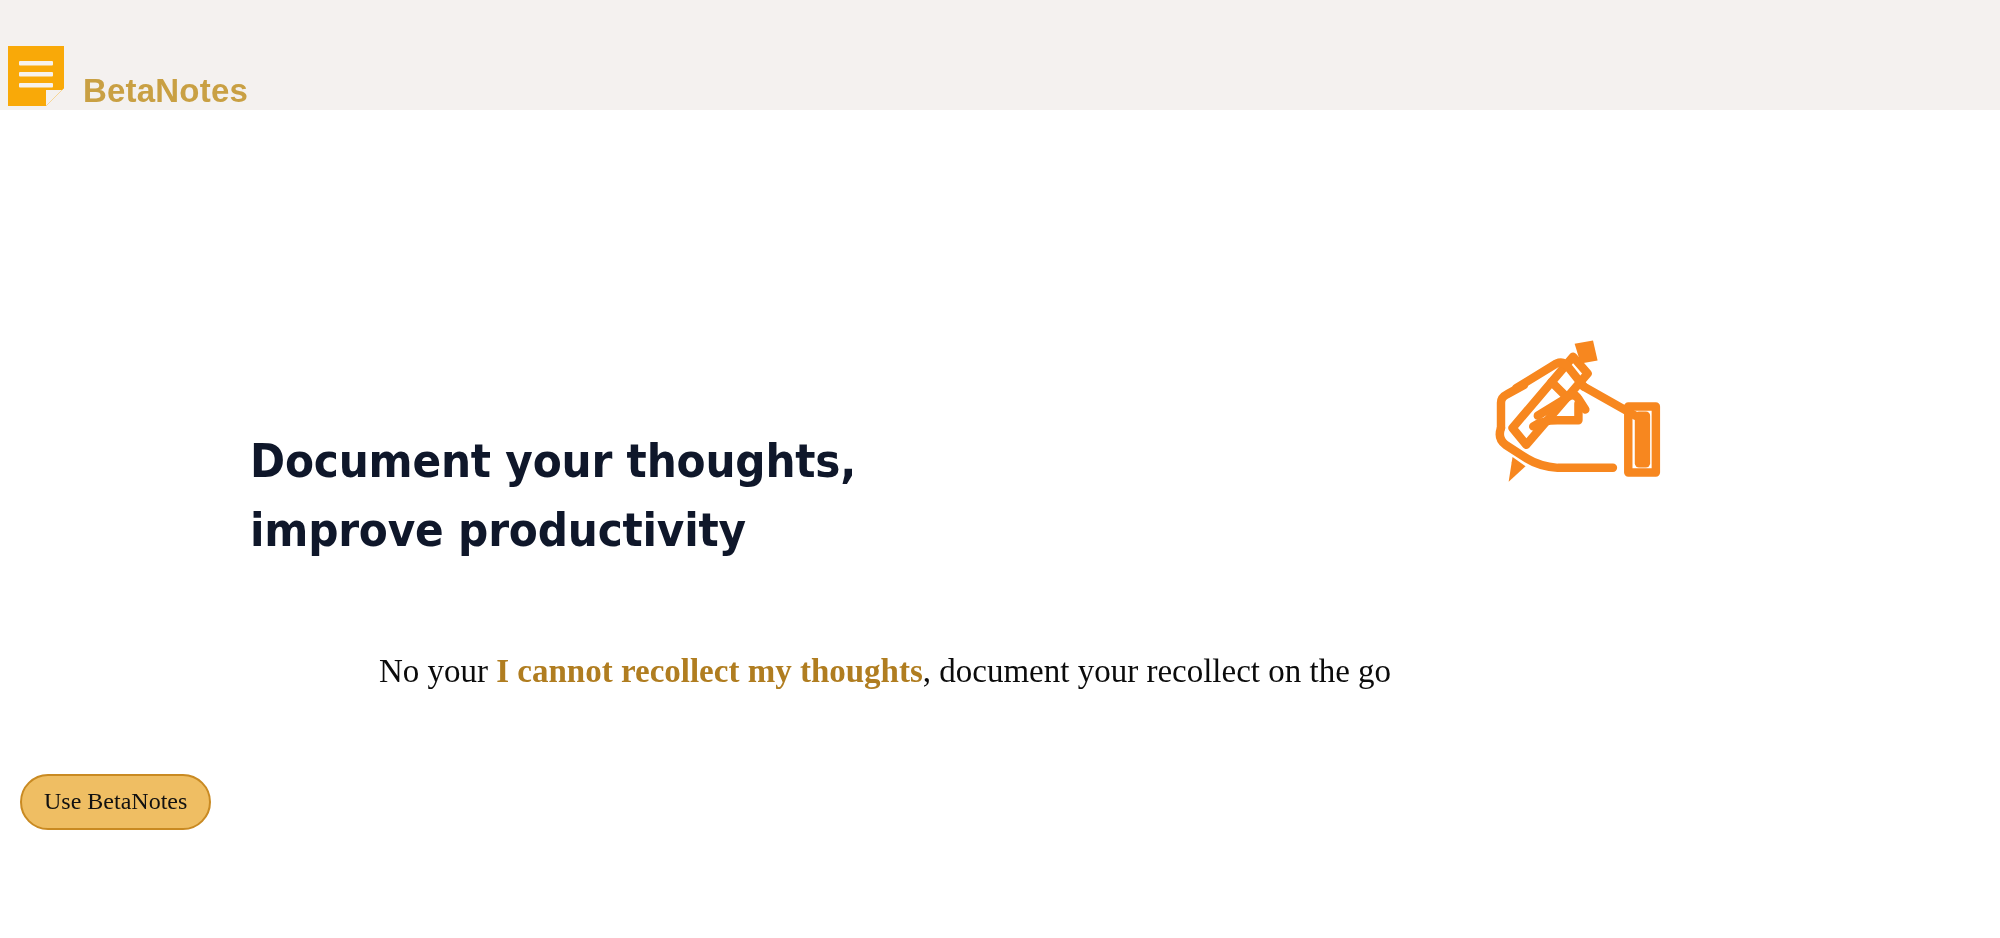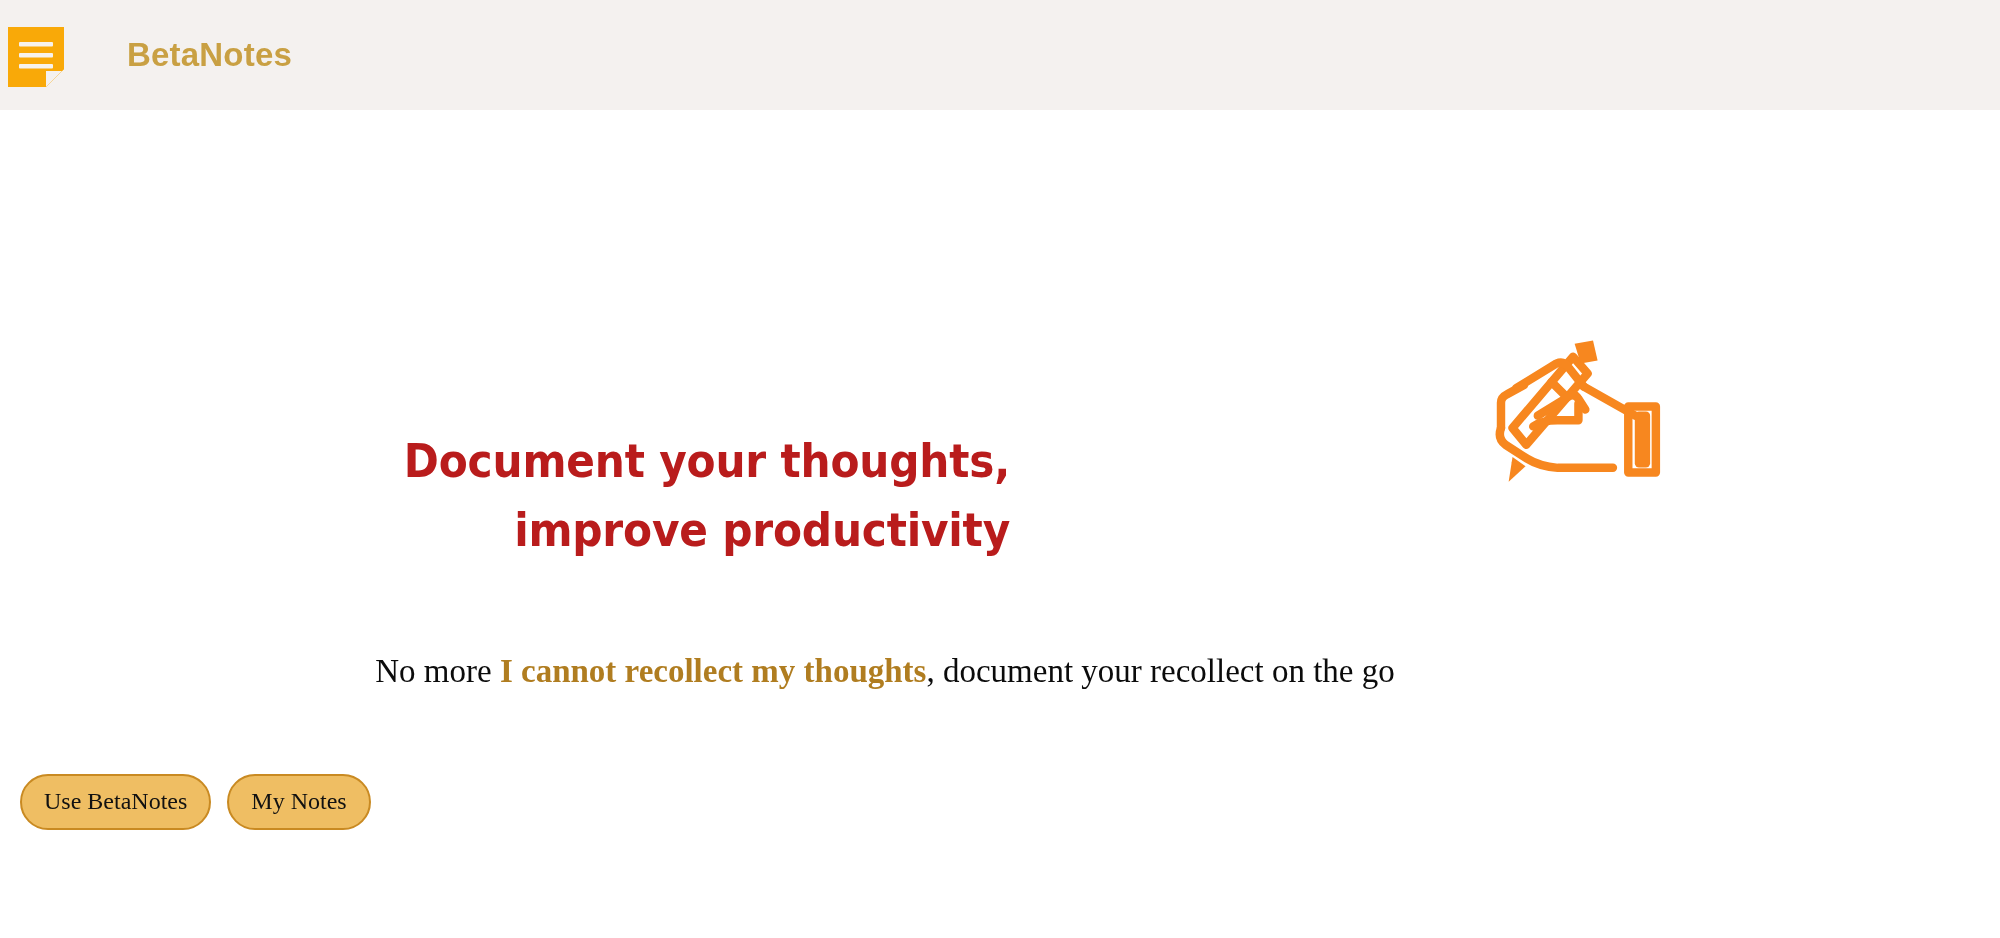--- a/index.html
+++ b/index.html
@@ -21,23 +21,22 @@
   .header {
     position: relative;
     width: 100%;
     height: 110px;
     background: #F4F1EF;
     display: flex;
     align-items: center;
   }
   .brand {
     display: flex;
-    align-items: center;
+    align-items: flex-end;
     height: 100%;
-    gap: 44px;
   }
   .logo-mark {
     position: relative;
     width: 72px;
     height: 72px;
     margin-left: 0;
     flex: 0 0 auto;
     display: block;
   }
   .logo-mark svg { display: block; width: 72px; height: 72px; }
@@ -66,26 +65,26 @@
     width: 230px;
     height: 180px;
   }
   .hero-illustration svg { display: block; width: 100%; height: 100%; }
 
   .hero-heading {
     position: absolute;
     left: 250px;
     top: 285px;
     width: 760px;
-    text-align: right;
+    text-align: left;
     font-family: "Liberation Sans Narrow", "DejaVu Sans Condensed", "Liberation Sans", "DejaVu Sans", sans-serif;
     font-weight: bold;
     font-size: 47px;
     line-height: 69px;
-    color: #b91c1c;
+    color: #0f172a;
     letter-spacing: -0.2px;
     font-stretch: condensed;
   }
 
   .hero-sub {
     position: absolute;
     left: 250px;
     top: 508px;
     width: 1270px;
     text-align: center;
@@ -174,21 +173,20 @@
       <path d="M126 18 L150 14 L156 40 L134 44 Z" fill="#F7871F"></path>
     </svg>
   </div>
 
   <h1 class="hero-heading">
     <span>Document your thoughts, improve</span>
     <span>productivity</span>
   </h1>
 
   <p class="hero-sub">
-    <span>No more </span><span class="accent">I cannot recollect my thoughts</span><span>, document your recollect on the go</span>
+    <span>No your </span><span class="accent">I cannot recollect my thoughts</span><span>, document your recollect on the go</span>
   </p>
 
   <div class="hero-actions">
     <button class="btn" type="button">Use BetaNotes</button>
-    <button class="btn" type="button">My Notes</button>
   </div>
 
 </div>
 
 </body></html>

